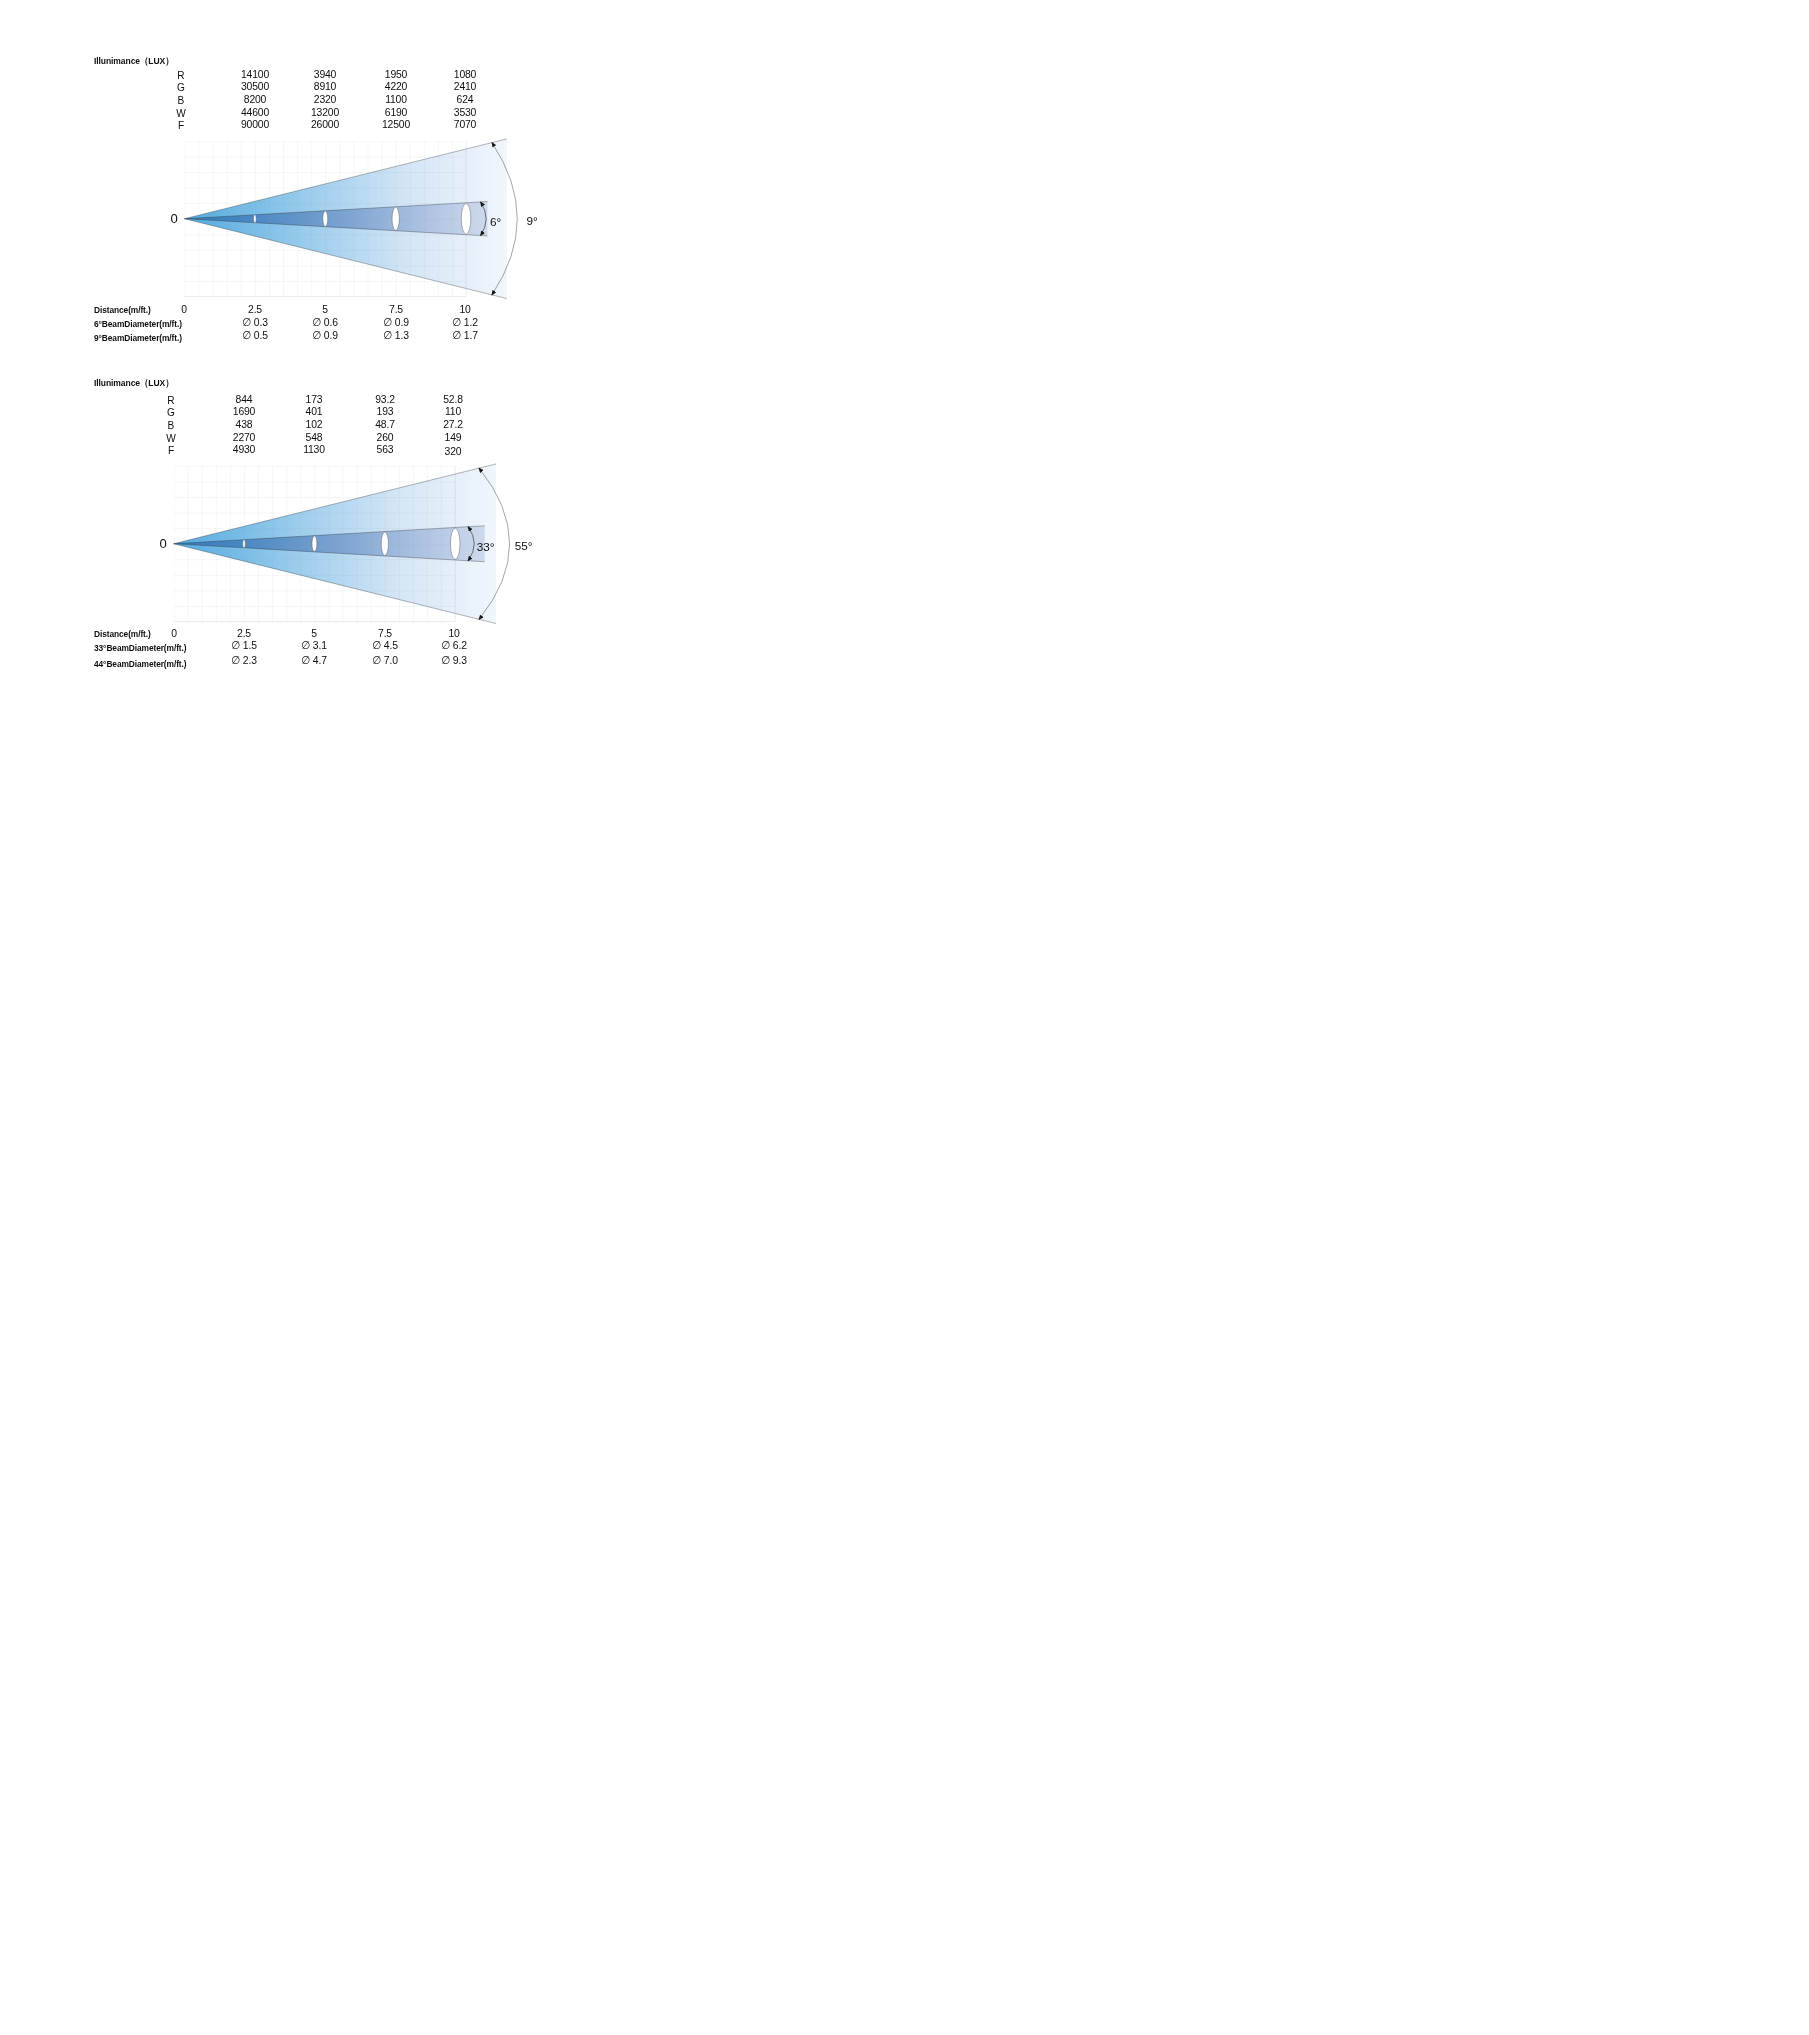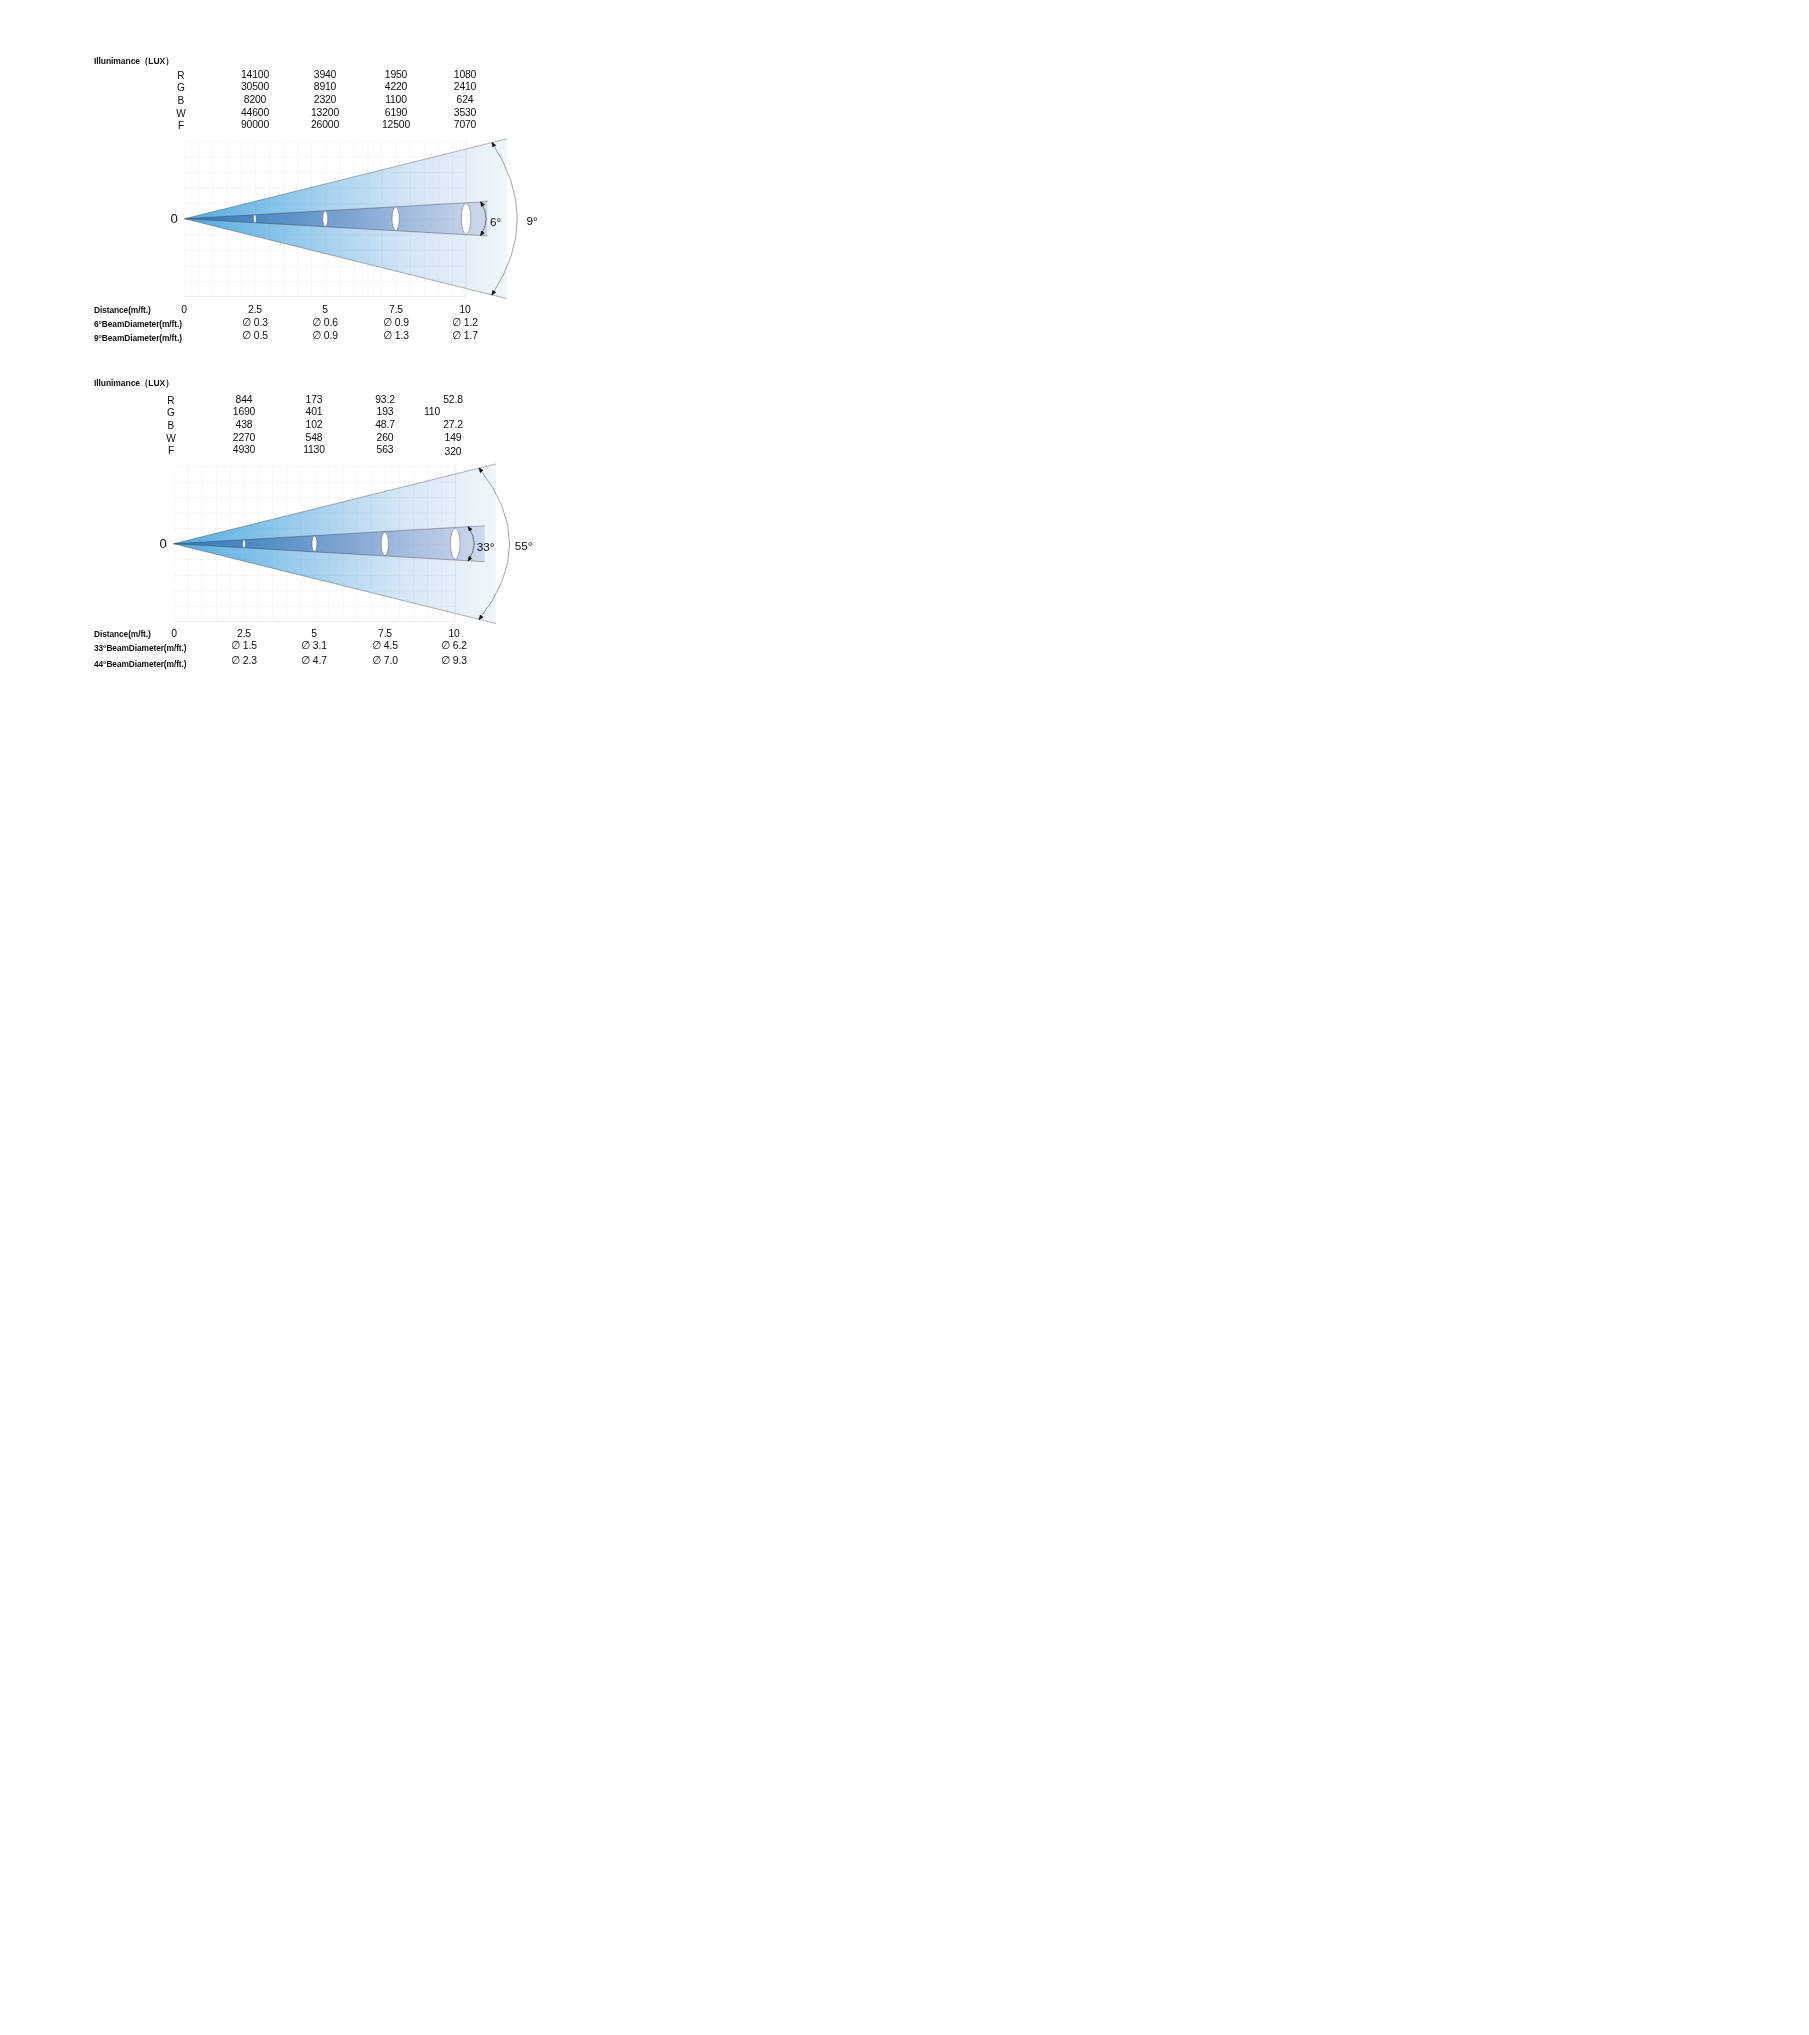--- a/index.html
+++ b/index.html
@@ -121,21 +121,21 @@
   <div class="rowlab" style="left:171px;top:400px">R</div>
   <div class="c" style="left:244px;top:400px">844</div>
   <div class="c" style="left:314px;top:400px">173</div>
   <div class="c" style="left:385px;top:400px">93.2</div>
   <div class="c" style="left:453px;top:400px">52.8</div>
 
   <div class="rowlab" style="left:171px;top:412px">G</div>
   <div class="c" style="left:244px;top:412px">1690</div>
   <div class="c" style="left:314px;top:412px">401</div>
   <div class="c" style="left:385px;top:412px">193</div>
-  <div class="c" style="left:432px;top:412px">110</div>
+  <div class="c" style="left:453px;top:412px">110</div>
 
   <div class="rowlab" style="left:171px;top:425px">B</div>
   <div class="c" style="left:244px;top:425px">438</div>
   <div class="c" style="left:314px;top:425px">102</div>
   <div class="c" style="left:385px;top:425px">48.7</div>
   <div class="c" style="left:453px;top:425px">27.2</div>
 
   <div class="rowlab" style="left:171px;top:438px">W</div>
   <div class="c" style="left:244px;top:438px">2270</div>
   <div class="c" style="left:314px;top:438px">548</div>

